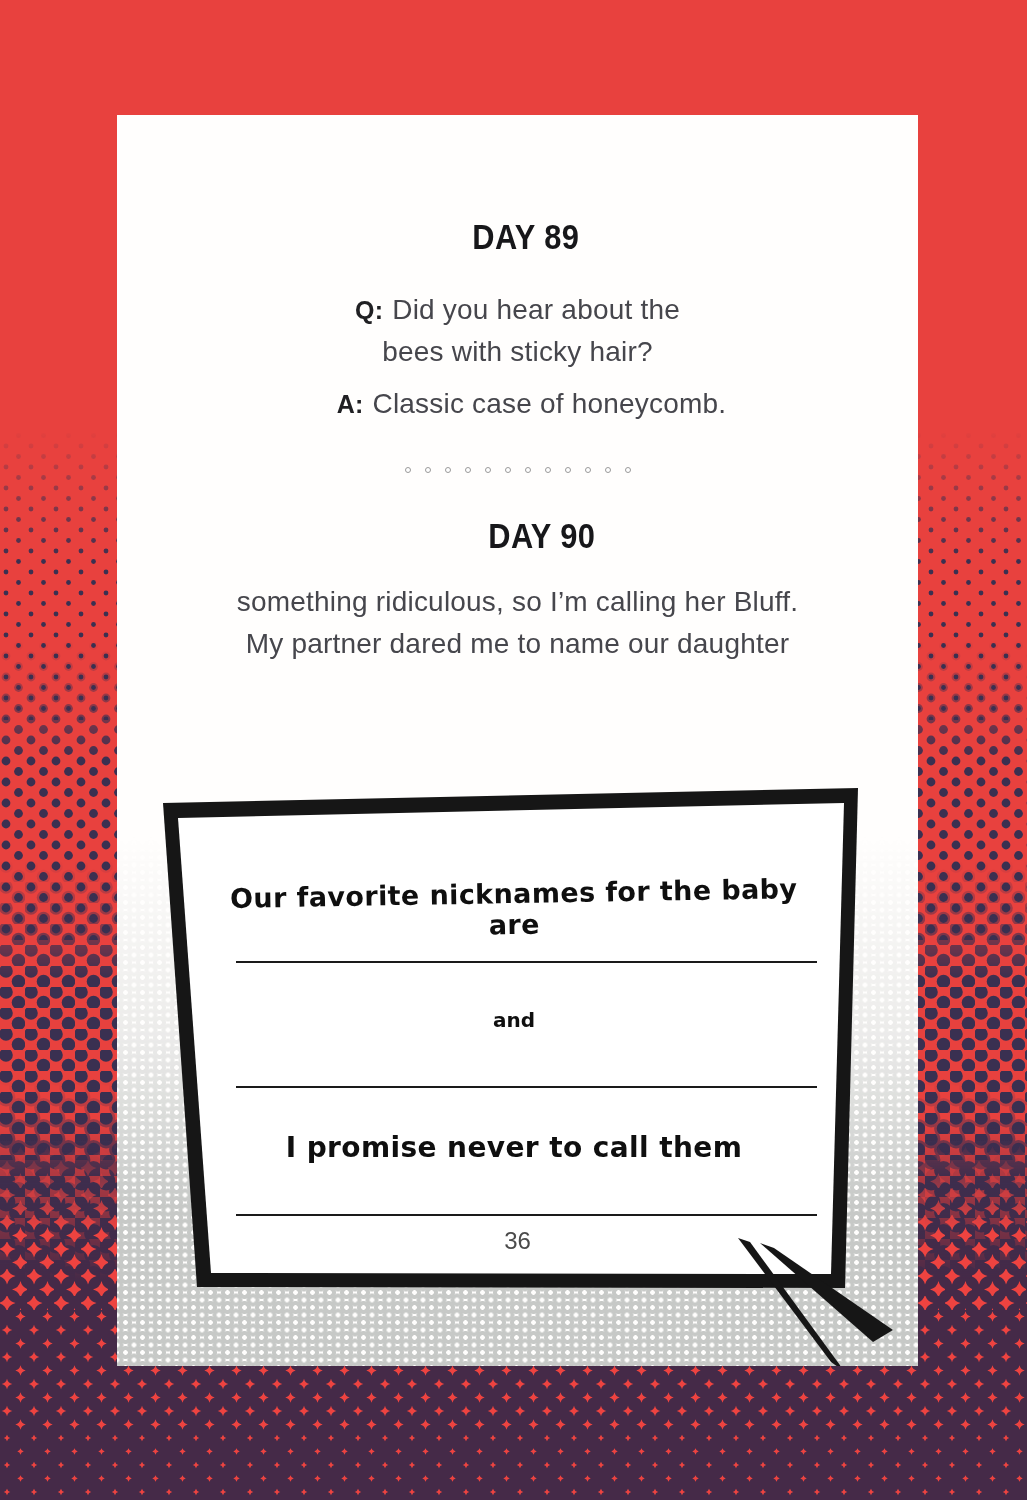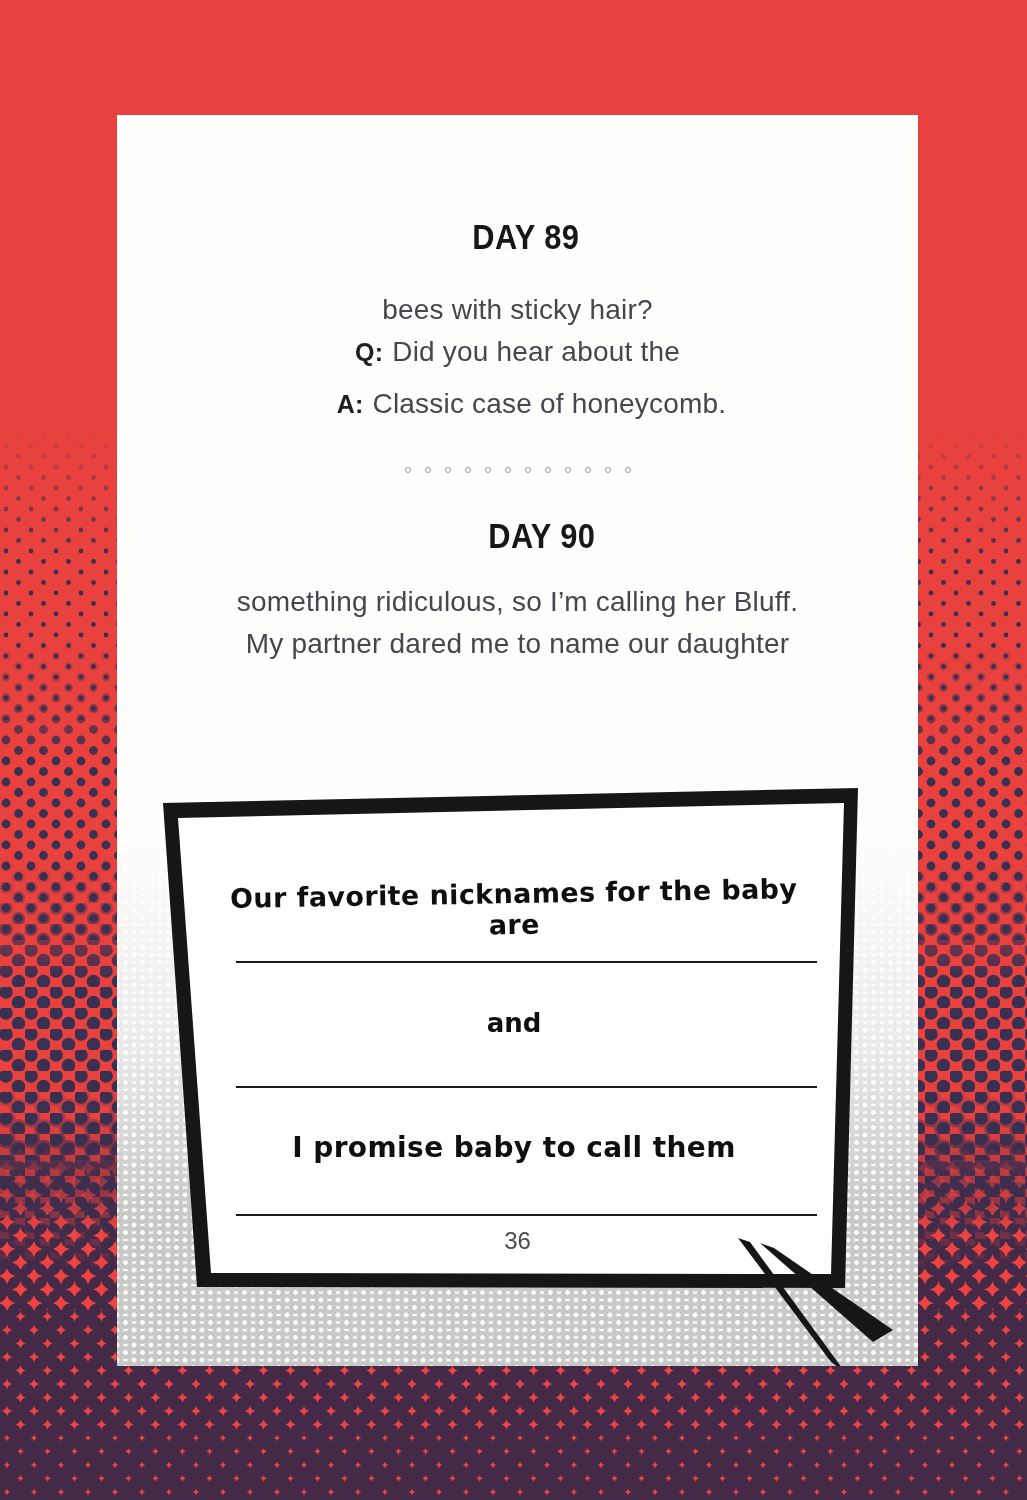--- a/index.html
+++ b/index.html
@@ -44,21 +44,21 @@
   .divdot { width:6px; height:6px; border-radius:50%;
             border:1.8px solid #9a9a9a; background:#ffffff; box-sizing:border-box; }
 
   .para { position:absolute; top:466px; left:0; right:0; text-align:center; z-index:2; }
 
   
   svg.box { position:absolute; left:0; top:0; z-index:2; }
   .box-text { position:absolute; left:87px; width:620px; text-align:center; z-index:3;
               font-family:"DejaVu Sans", sans-serif; font-weight:bold; color:#0f0f0f; }
   .bt-top  { top:763px; font-size:27px; letter-spacing:.4px; transform:rotate(-1deg); }
-  .bt-and  { top:893px; font-size:26px; }
+  .bt-and  { top:893px; font-size:20px; }
   .bt-prom { top:1016px; font-size:28px; letter-spacing:.4px; }
 
   .page-num { position:absolute; top:1112px; left:0; right:0; text-align:center; z-index:3;
               font-size:24px; color:#4b4b4b; }
 </style>
 </head>
 <body>
 
 <div class="canvas">
 
@@ -147,24 +147,24 @@
   </svg>
 
   <div class="page">
 
     <div class="page-dots"></div>
 
     <div class="day-title t-89">
       <span class="cond">DAY 89</span>
     </div>
     <div class="qa">
-      <div class="line">bees with sticky hair?</div>
       <div class="line">
         <span class="lbl">Q:</span><span>Did you hear about the</span>
       </div>
+      <div class="line">bees with sticky hair?</div>
       <div class="line aline">
         <span class="lbl">A:</span><span>Classic case of honeycomb.</span>
       </div>
     </div>
 
     <div class="divider">
         <span class="divdot"></span>
         <span class="divdot"></span>
         <span class="divdot"></span>
         <span class="divdot"></span>
@@ -191,17 +191,17 @@
       <polygon points="61,703 727,688 714,1159 94,1158" fill="#ffffff"></polygon>
       <line x1="119" y1="847" x2="700" y2="847" stroke="#1a1a1a" stroke-width="2"></line>
       <line x1="119" y1="972" x2="700" y2="972" stroke="#1a1a1a" stroke-width="2"></line>
       <line x1="119" y1="1100" x2="700" y2="1100" stroke="#1a1a1a" stroke-width="2"></line>
       <polygon points="621,1123 633,1127 728,1257 714,1247" fill="#161616"></polygon>
       <polygon points="643,1128 657,1133 776,1215 756,1227" fill="#161616"></polygon>
     </svg>
 
     <div class="box-text bt-top">Our favorite nicknames for the baby are</div>
     <div class="box-text bt-and">and</div>
-    <div class="box-text bt-prom">I promise baby to call them</div>
+    <div class="box-text bt-prom">I promise never to call them</div>
 
     <div class="page-num">36</div>
   </div>
 </div>
 
 </body></html>

